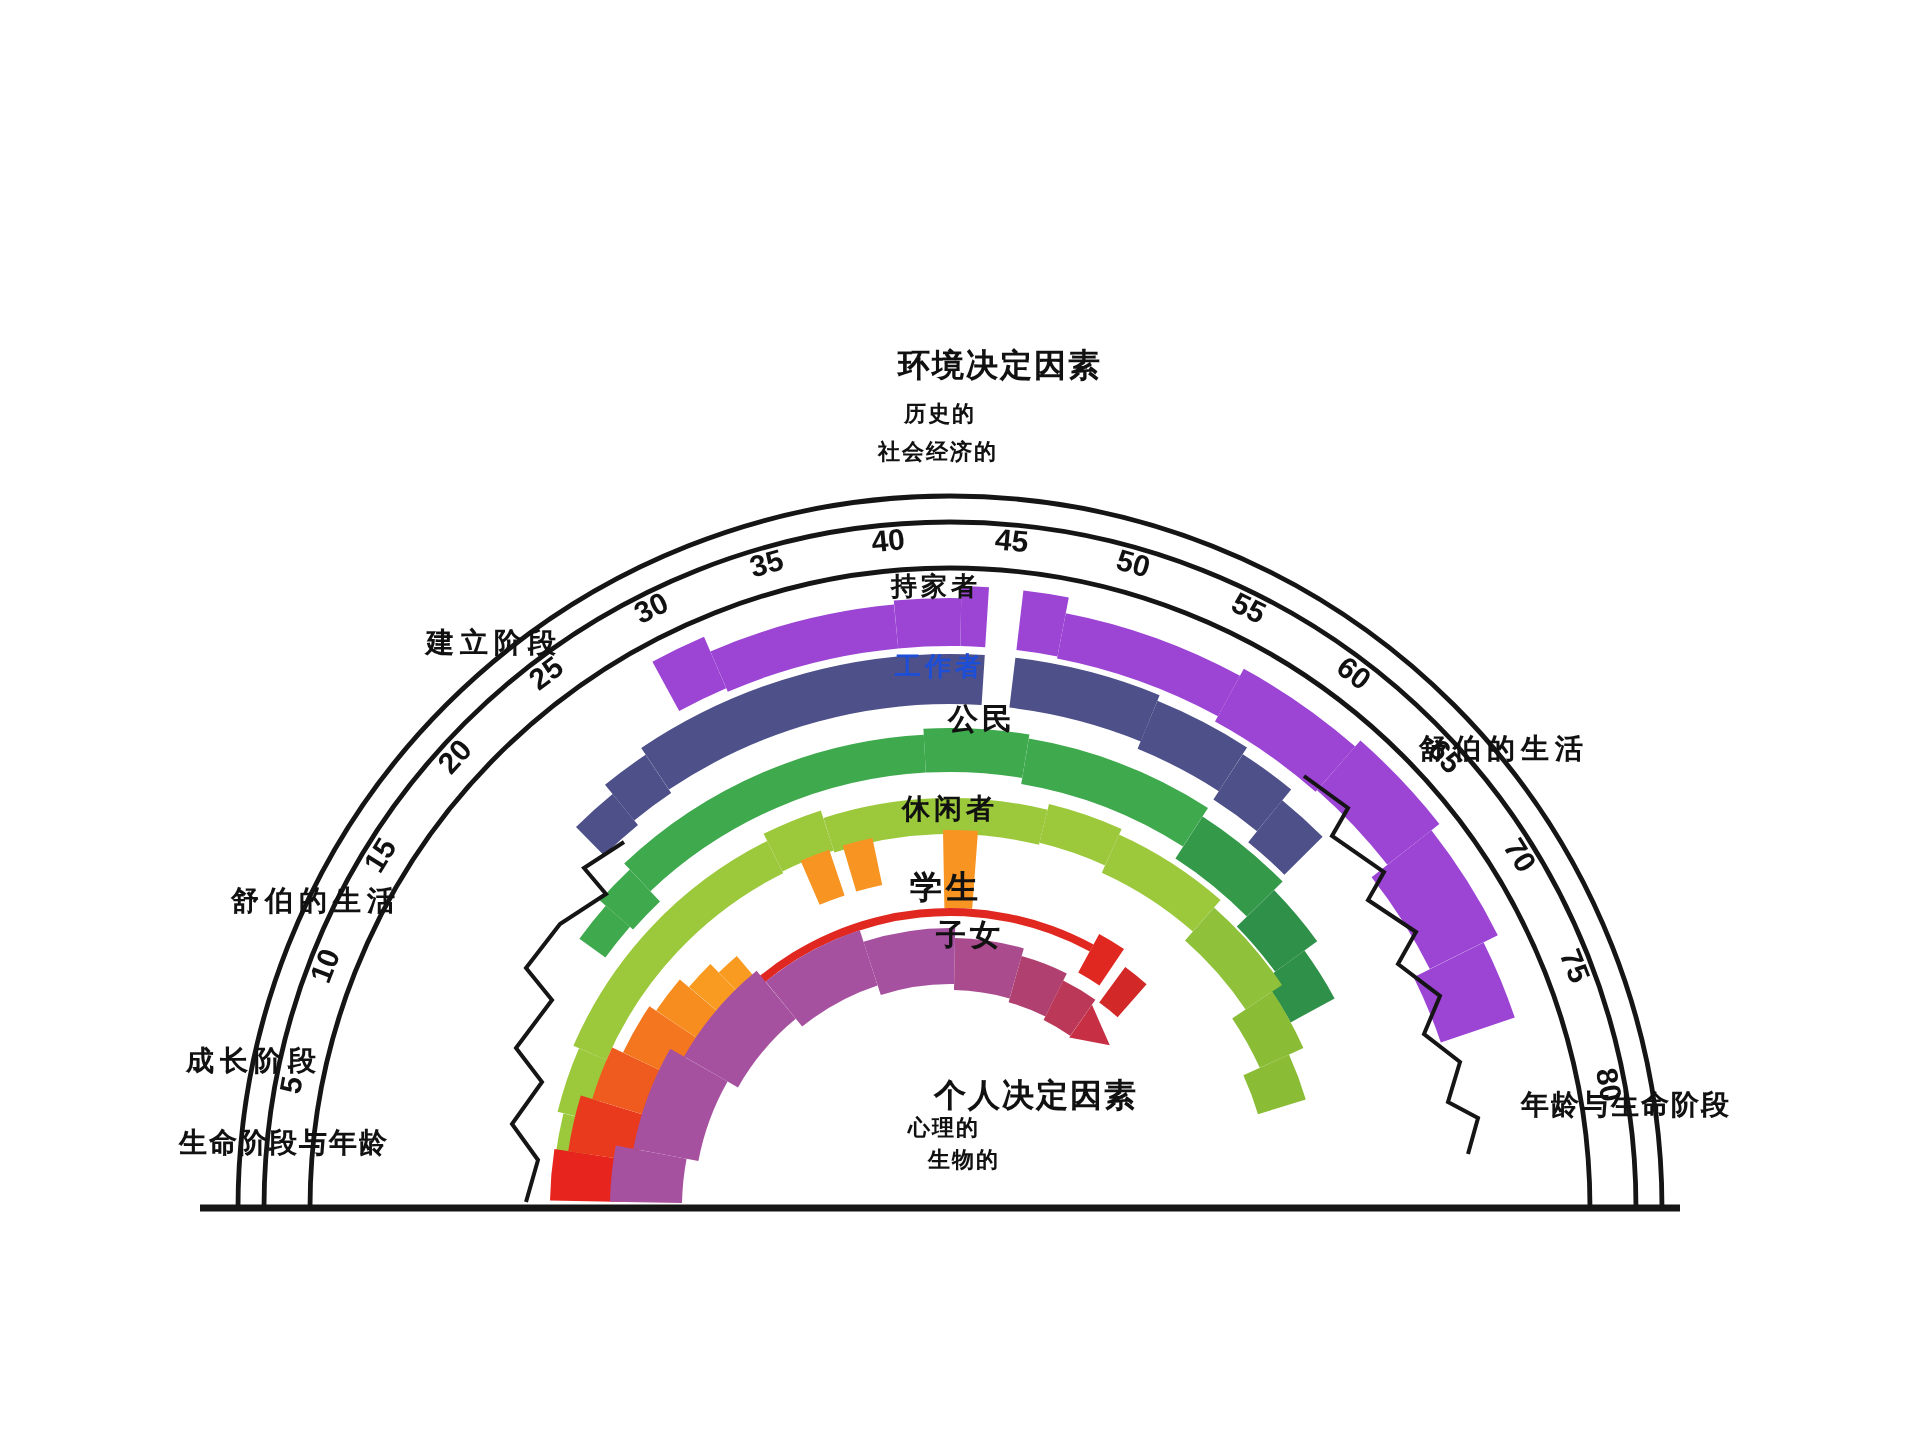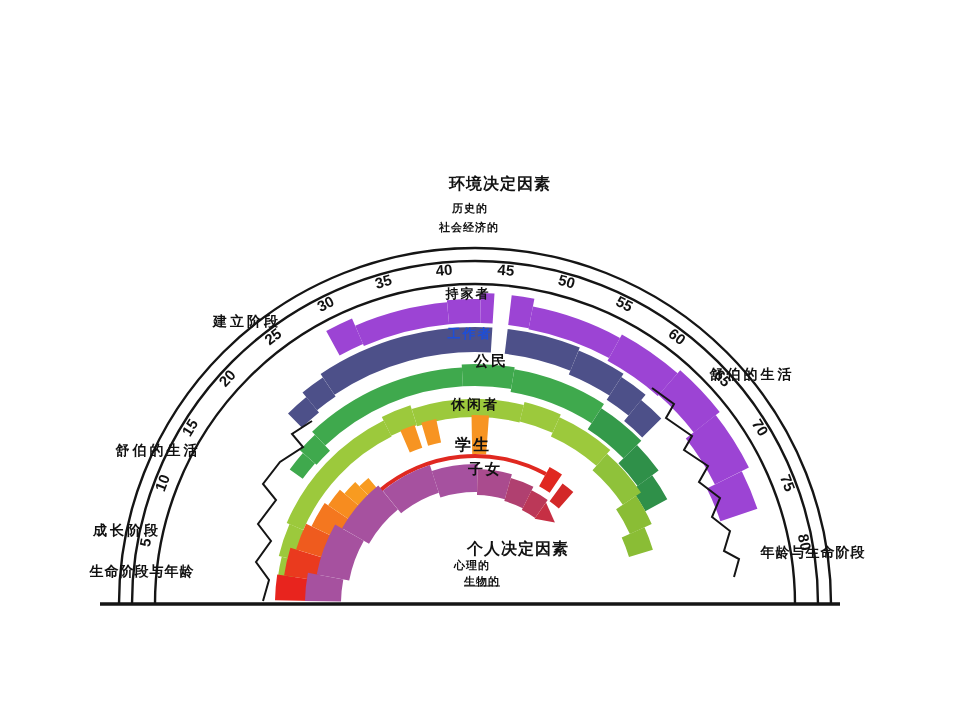--- a/index.html
+++ b/index.html
@@ -106,21 +106,21 @@
       <text x="803.3" y="542.6" text-anchor="middle" dominant-baseline="middle" transform="rotate(79.4 803.3 542.6)" font-size="15" font-weight="bold" fill="#111" font-family="&quot;Liberation Sans&quot;, sans-serif">80</text>
     </svg>
 
 
   <div class="lbl env" style="left:472px;top:184px;">环境决定因素</div>
   <div class="lbl env2" style="left:470px;top:208px;">历史的</div>
   <div class="lbl env2" style="left:469px;top:227px;">社会经济的</div>
 
   <div class="lbl env" style="left:490px;top:549px;">个人决定因素</div>
   <div class="lbl env2" style="left:472px;top:565px;">心理的</div>
-  <div class="lbl env2" style="left:482px;top:581px;text-decoration:underline;">生物的</div>
+  <div class="lbl env2" style="left:482px;top:581px;">生物的</div>
 
   <div class="lbl stage-lbl" style="left:247px;top:321px;">建立阶段</div>
   <div class="lbl stage-lbl" style="left:752px;top:374px;">舒伯的生活</div>
   <div class="lbl stage-lbl" style="left:158px;top:450px;">舒伯的生活</div>
   <div class="lbl stage-lbl" style="left:127px;top:530px;">成长阶段</div>
   <div class="lbl stage-lbl small" style="left:142px;top:571px;">生命阶段与年龄</div>
   <div class="lbl stage-lbl small" style="left:813px;top:552px;">年龄与生命阶段</div>
 
   <div class="lbl band-lbl" style="left:468px;top:293px;font-size:13px;">持家者</div>
   <div class="lbl band-lbl" style="left:470px;top:333px;font-size:13px;color:#1d4ed8;">工作者</div>

